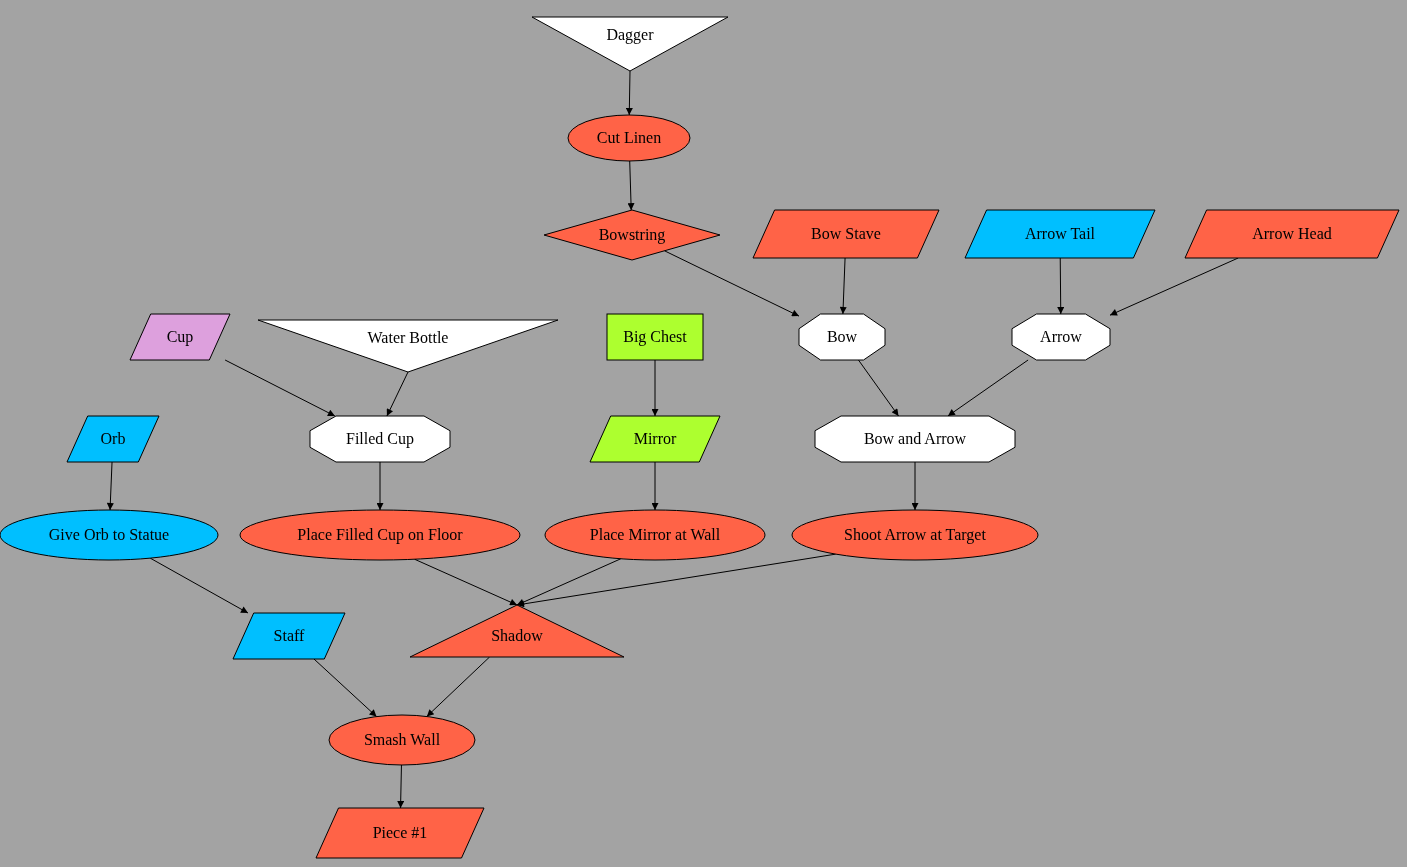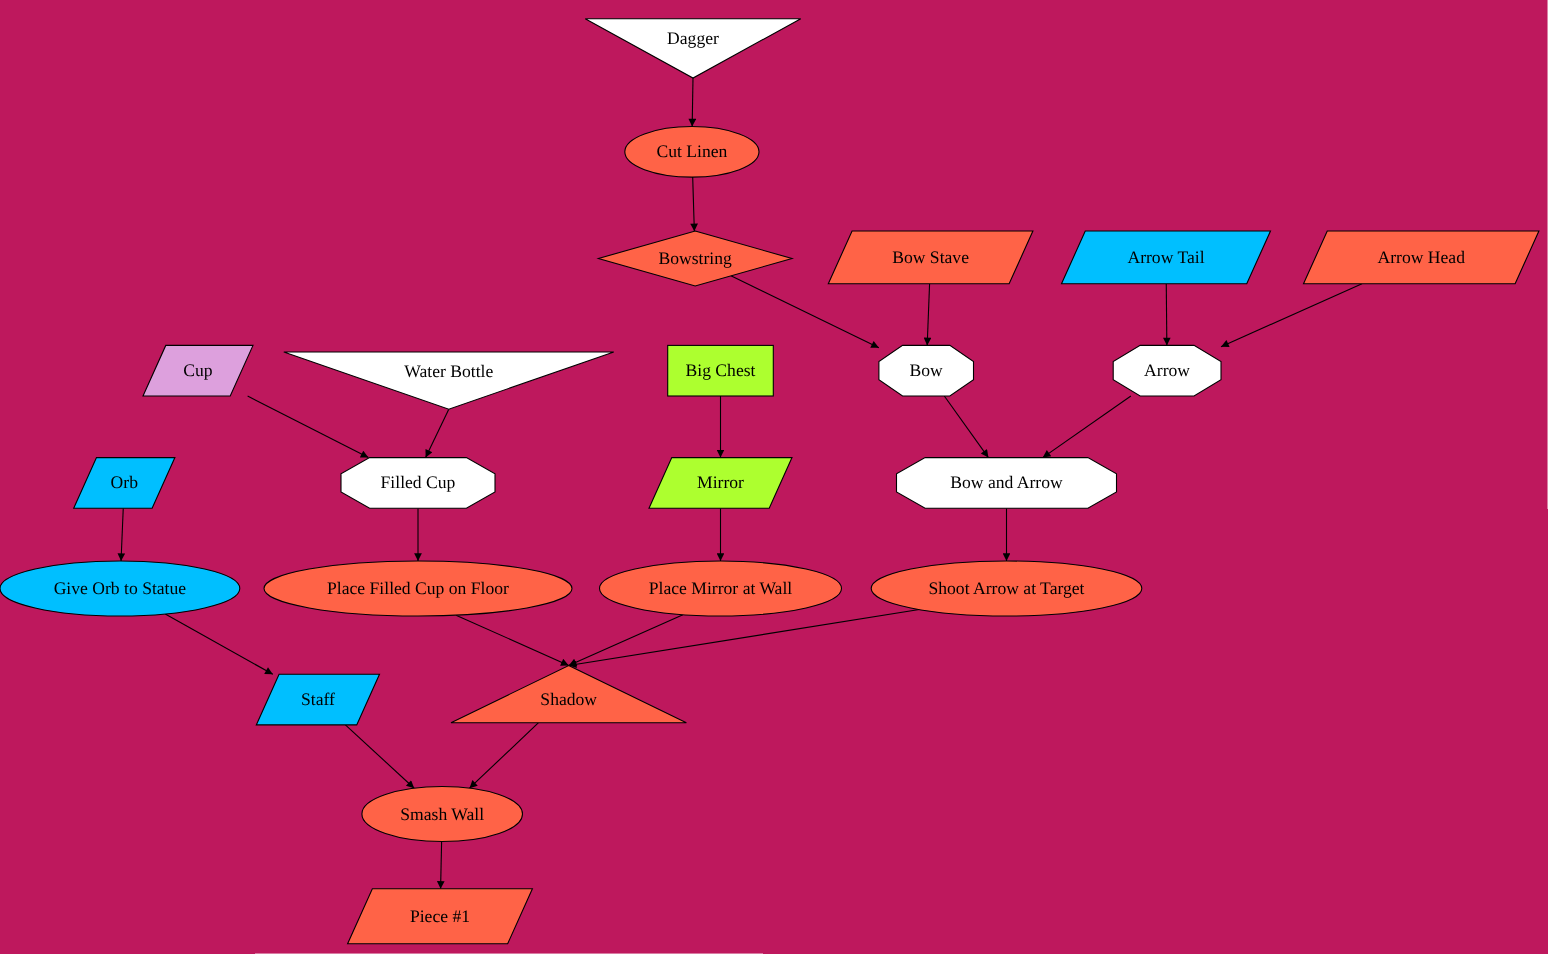--- a/index.html
+++ b/index.html
@@ -8,21 +8,21 @@
     background: #ffffff;
     width: 1407px;
     height: 867px;
     overflow: hidden;
     font-family: "Liberation Serif", "DejaVu Serif", serif;
   }
   #stage {
     position: relative;
     width: 1407px;
     height: 867px;
-    background: #be185d;
+    background: #a3a3a3;
   }
   svg { display: block; }
   .edge-line {
     stroke: #000000;
     stroke-width: 1;
     fill: none;
   }
   .node-shape {
     stroke: #000000;
     stroke-width: 1;

